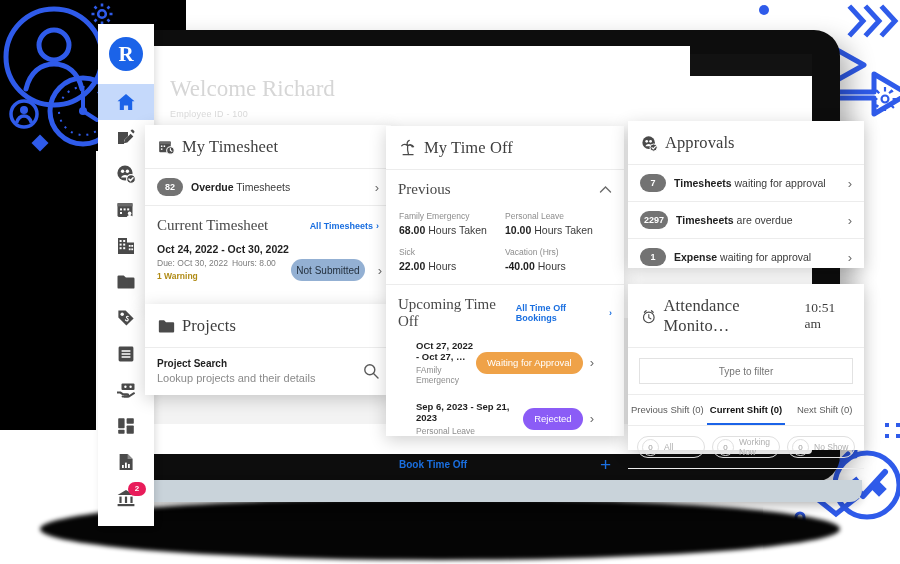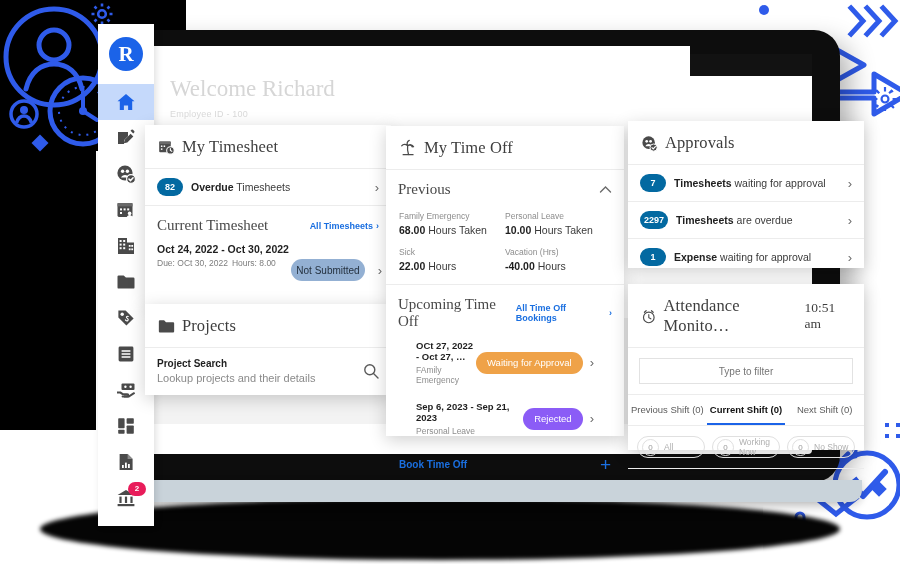--- a/index.html
+++ b/index.html
@@ -51,21 +51,21 @@
   .ghost-bg{position:absolute;left:0;top:272px;width:536px;height:106px;background:#f3f3f3;}
 
   
   .card{position:absolute;background:#fff;z-index:30;box-shadow:0 4px 16px rgba(0,0,0,.19);}
   .card-hd{display:flex;align-items:center;gap:7px;padding:12px 13px 11px 13px;border-bottom:1px solid #ececec;}
   .card-hd .ttl{font-family:"Liberation Serif", serif;font-size:16.5px;color:#3e3e3e;letter-spacing:.1px;}
   .card-hd .ttl-time{margin-left:auto;font-family:"Liberation Serif", serif;font-size:13.5px;color:#3e3e3e;}
 
   .row{display:flex;align-items:center;padding:9px 12px;border-bottom:1px solid #ececec;}
   .row:last-child{border-bottom:none;}
-  .badge{min-width:18px;height:18px;border-radius:10px;background:#0369a1;color:#fff;font-size:9px;font-weight:700;
+  .badge{min-width:18px;height:18px;border-radius:10px;background:#737373;color:#fff;font-size:9px;font-weight:700;
          display:flex;align-items:center;justify-content:center;padding:0 4px;margin-right:8px;flex:none;}
   .rowtxt{font-size:10.5px;color:#3a3a3a;}
   .rowtxt b{font-weight:700;color:#222;}
   .chev{margin-left:auto;color:#6b6b6b;font-size:13px;line-height:1;}
 
   
   #card-timesheet{left:145px;top:125px;width:246px;height:182px;}
   .sec{padding:11px 12px 12px 12px;}
   .sec-hd{display:flex;align-items:center;}
   .sec-ttl{font-family:"Liberation Serif", serif;font-size:15px;color:#484848;}
@@ -391,20 +391,21 @@
         <span class="link">
           <span>All Timesheets</span>
           <span>›</span>
         </span>
       </div>
       <div class="ts-dates">Oct 24, 2022 - Oct 30, 2022</div>
       <div class="ts-meta">
         <span>Due: OCt 30, 2022</span>
         <span>Hours: 8.00</span>
       </div>
+      <div class="ts-warn">1 Warning</div>
     </div>
     <div class="chip" id="chip-notsub">Not Submitted</div>
     <span class="chev" style="position:absolute;right:9px;bottom:30px;">›</span>
   </div>
 
   <div class="card" id="card-projects">
     <div class="card-hd">
       <svg width="17" height="15" viewBox="0 0 20 17">
           <path d="M1 2.4A1.2 1.2 0 0 1 2.2 1.2h5l2.2 2.2h8.4A1.2 1.2 0 0 1 19 4.6v9.8A1.2 1.2 0 0 1 17.8 15.6H2.2A1.2 1.2 0 0 1 1 14.4z" fill="#4a4a4a"></path>
         </svg>

